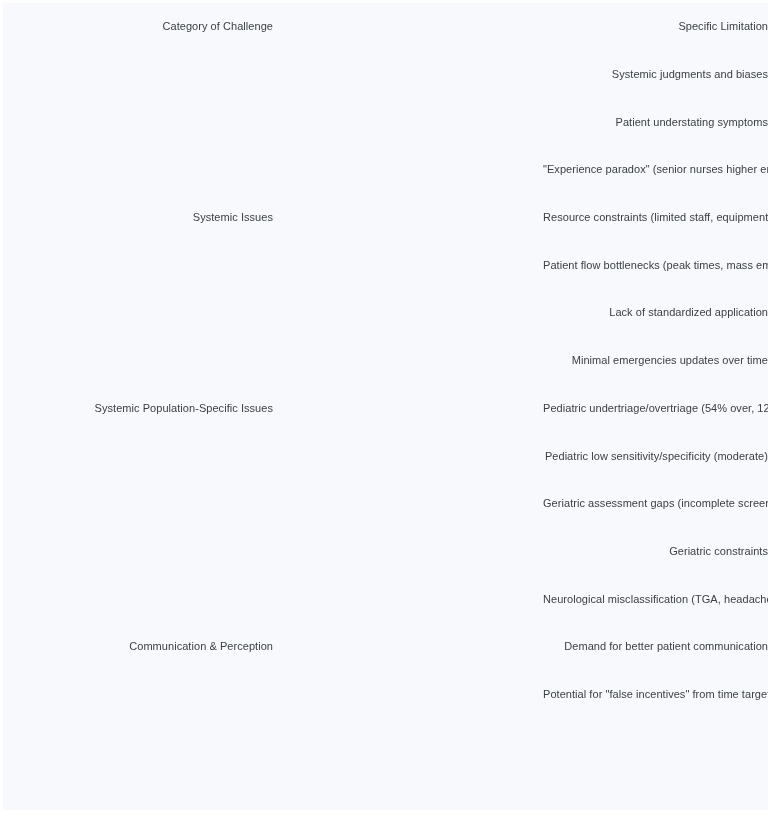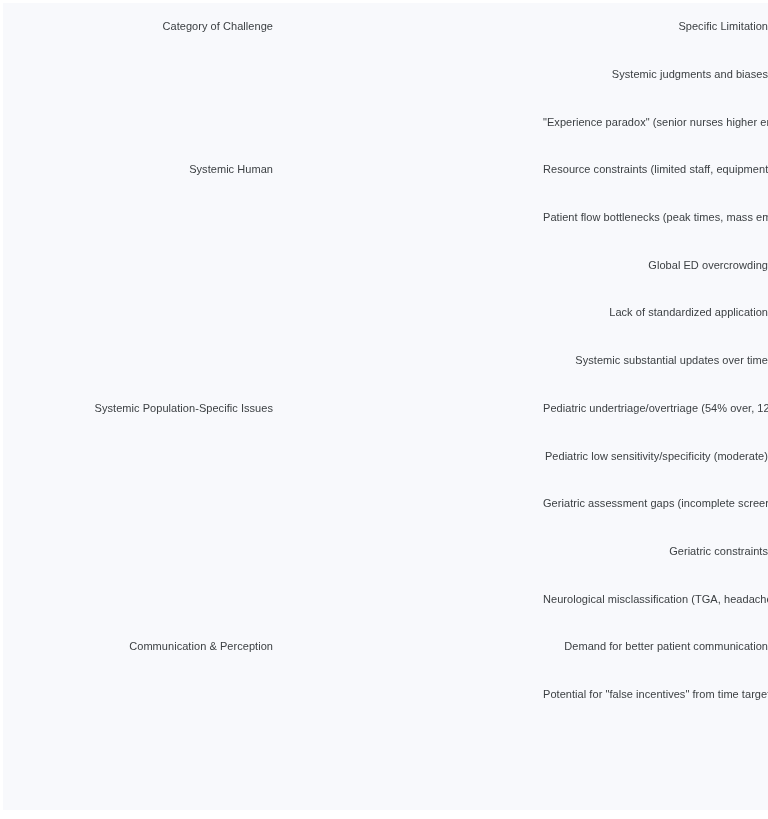--- a/index.html
+++ b/index.html
@@ -99,41 +99,41 @@
         </tr>
       </thead>
       <tbody id="table-body">
 
           <tr>
             <td class="cell-category cell-empty"></td>
             <td class="cell-limitation">Systemic judgments and biases</td>
           </tr>
           <tr>
             <td class="cell-category cell-empty"></td>
+            <td class="cell-limitation">Patient understating symptoms</td>
+          </tr>
+          <tr>
+            <td class="cell-category cell-empty"></td>
             <td class="cell-limitation">"Experience paradox" (senior nurses higher error rates in simulations)</td>
           </tr>
           <tr>
-            <td class="cell-category">Systemic Human</td>
+            <td class="cell-category">Systemic Issues</td>
             <td class="cell-limitation">Resource constraints (limited staff, equipment)</td>
           </tr>
           <tr>
             <td class="cell-category cell-empty"></td>
             <td class="cell-limitation">Patient flow bottlenecks (peak times, mass emergencies)</td>
           </tr>
           <tr>
             <td class="cell-category cell-empty"></td>
-            <td class="cell-limitation">Global ED overcrowding</td>
-          </tr>
-          <tr>
-            <td class="cell-category cell-empty"></td>
             <td class="cell-limitation">Lack of standardized application</td>
           </tr>
           <tr>
             <td class="cell-category cell-empty"></td>
-            <td class="cell-limitation">Systemic substantial updates over time</td>
+            <td class="cell-limitation">Minimal emergencies updates over time</td>
           </tr>
           <tr>
             <td class="cell-category">Systemic Population-Specific Issues</td>
             <td class="cell-limitation">Pediatric undertriage/overtriage (54% over, 12% under)</td>
           </tr>
           <tr>
             <td class="cell-category cell-empty"></td>
             <td class="cell-limitation">Pediatric low sensitivity/specificity (moderate)</td>
           </tr>
           <tr>

